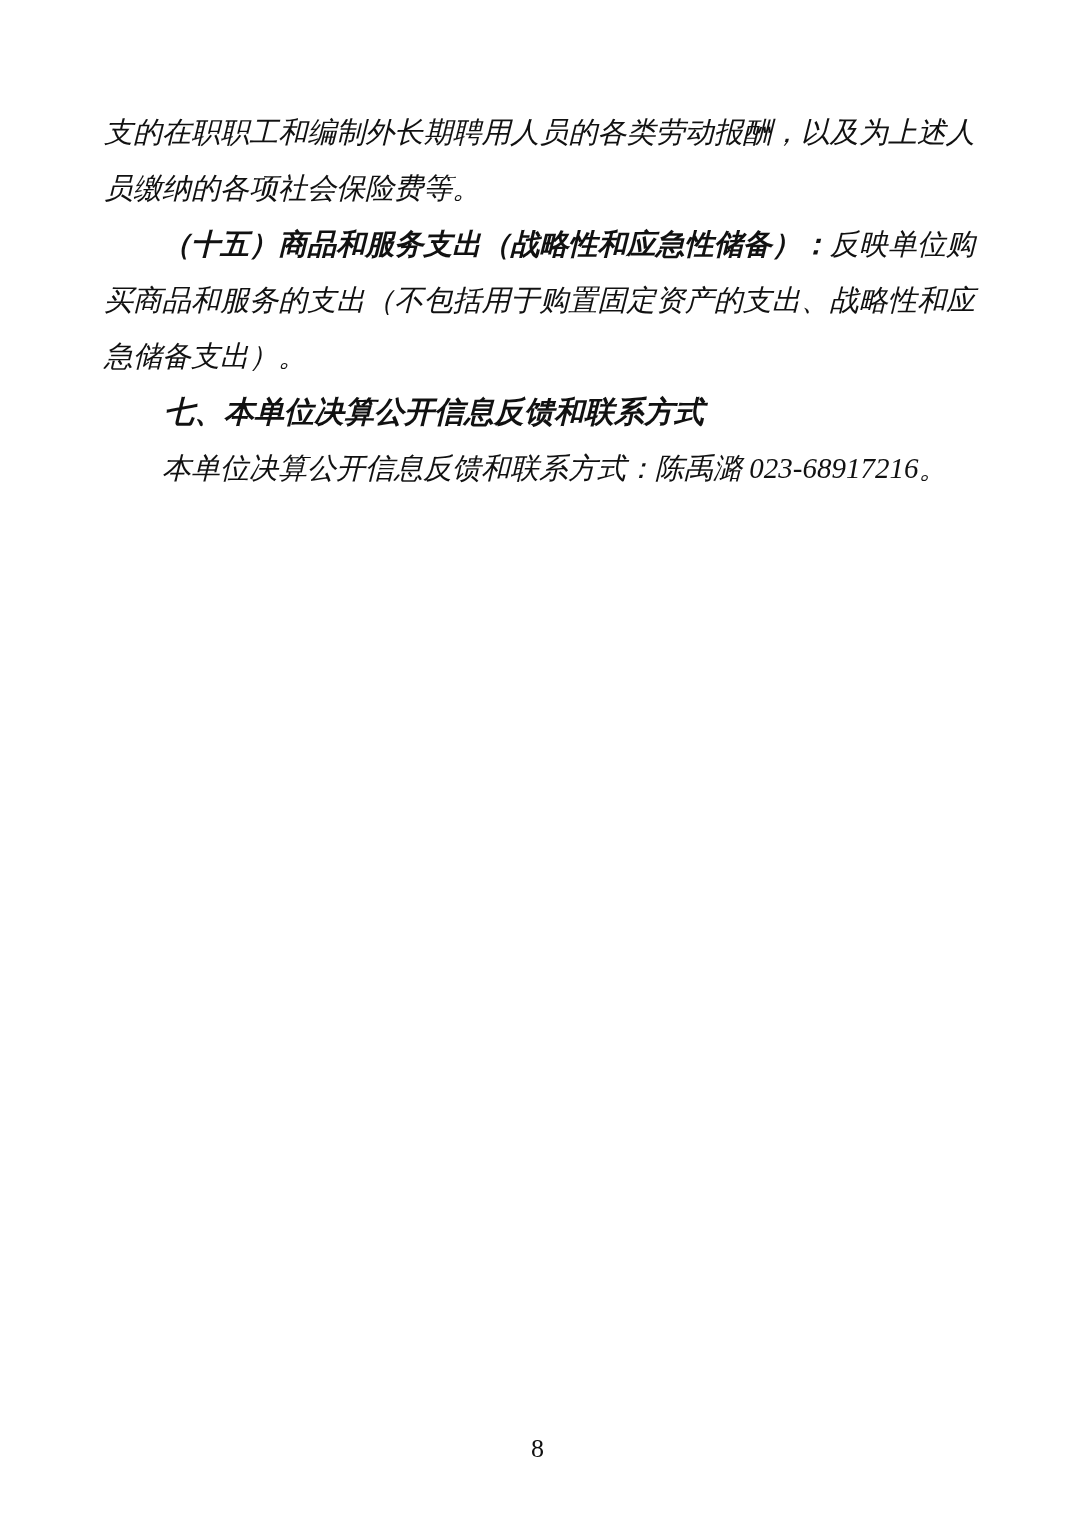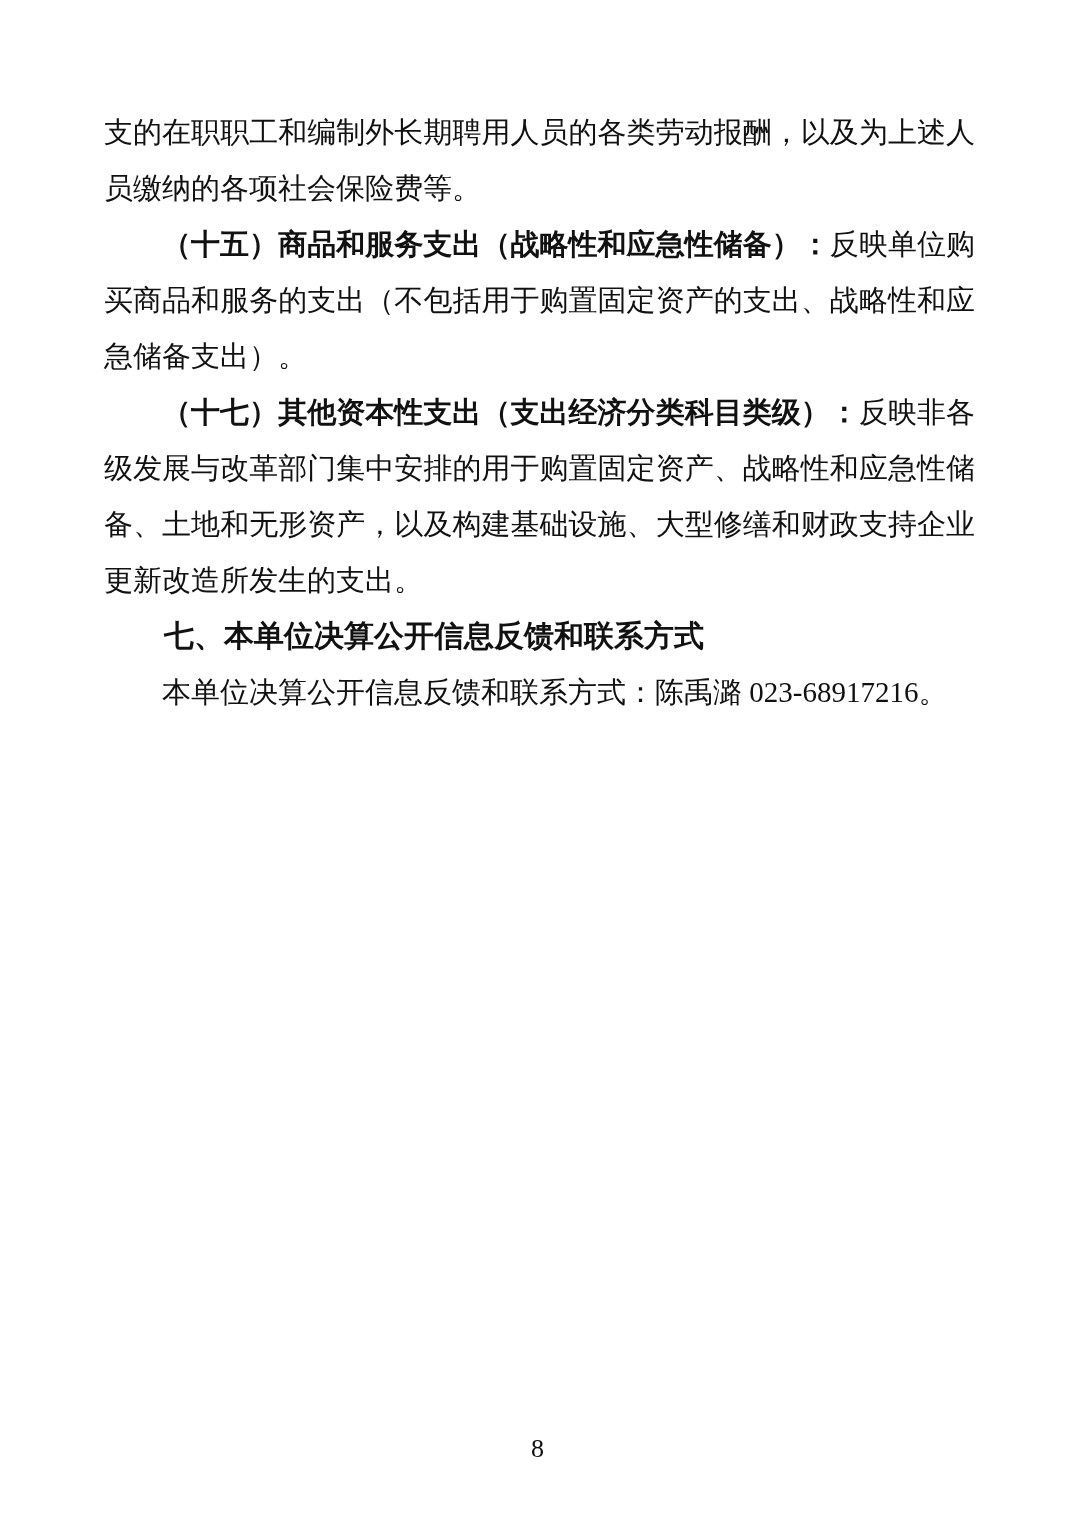--- a/index.html
+++ b/index.html
@@ -13,20 +13,21 @@
     position: relative;
     font-family: "Liberation Serif", "DejaVu Serif", serif;
     color: #111111;
     overflow: hidden;
   }
   .content {
     position: absolute;
     left: 104px;
     top: 104px;
     width: 871px;
+    font-style: italic;
   }
   .para {
     margin: 0;
     font-size: 29px;
     line-height: 56px;
     text-align: justify;
     text-justify: inter-character;
     text-indent: 2em;
     word-break: normal;
   }
@@ -59,21 +60,20 @@
 </head>
 <body>
 
 <div class="content">
 
   <p class="para no-indent">支的在职职工和编制外长期聘用人员的各类劳动报酬，以及为上述人员缴纳的各项社会保险费等。</p>
 
   <p class="para"><span class="lead">（十五）商品和服务支出（战略性和应急性储备）：</span><span>反映单位购买商品和服务的支出（不包括用于购置固定资产的支出、战略性和应急储备支出）。</span></p>
 
 
-  <p class="para"><span class="lead">（十七）其他资本性支出（支出经济分类科目类级）：</span><span>反映非各级发展与改革部门集中安排的用于购置固定资产、战略性和应急性储备、土地和无形资产，以及构建基础设施、大型修缮和财政支持企业更新改造所发生的支出。</span></p>
 
   <h2 class="heading">七、本单位决算公开信息反馈和联系方式</h2>
 
   <p class="para">本单位决算公开信息反馈和联系方式：陈禹潞 023-68917216。</p>
 
 </div>
 
 <div class="page-number">8</div>
 
 </body></html>

